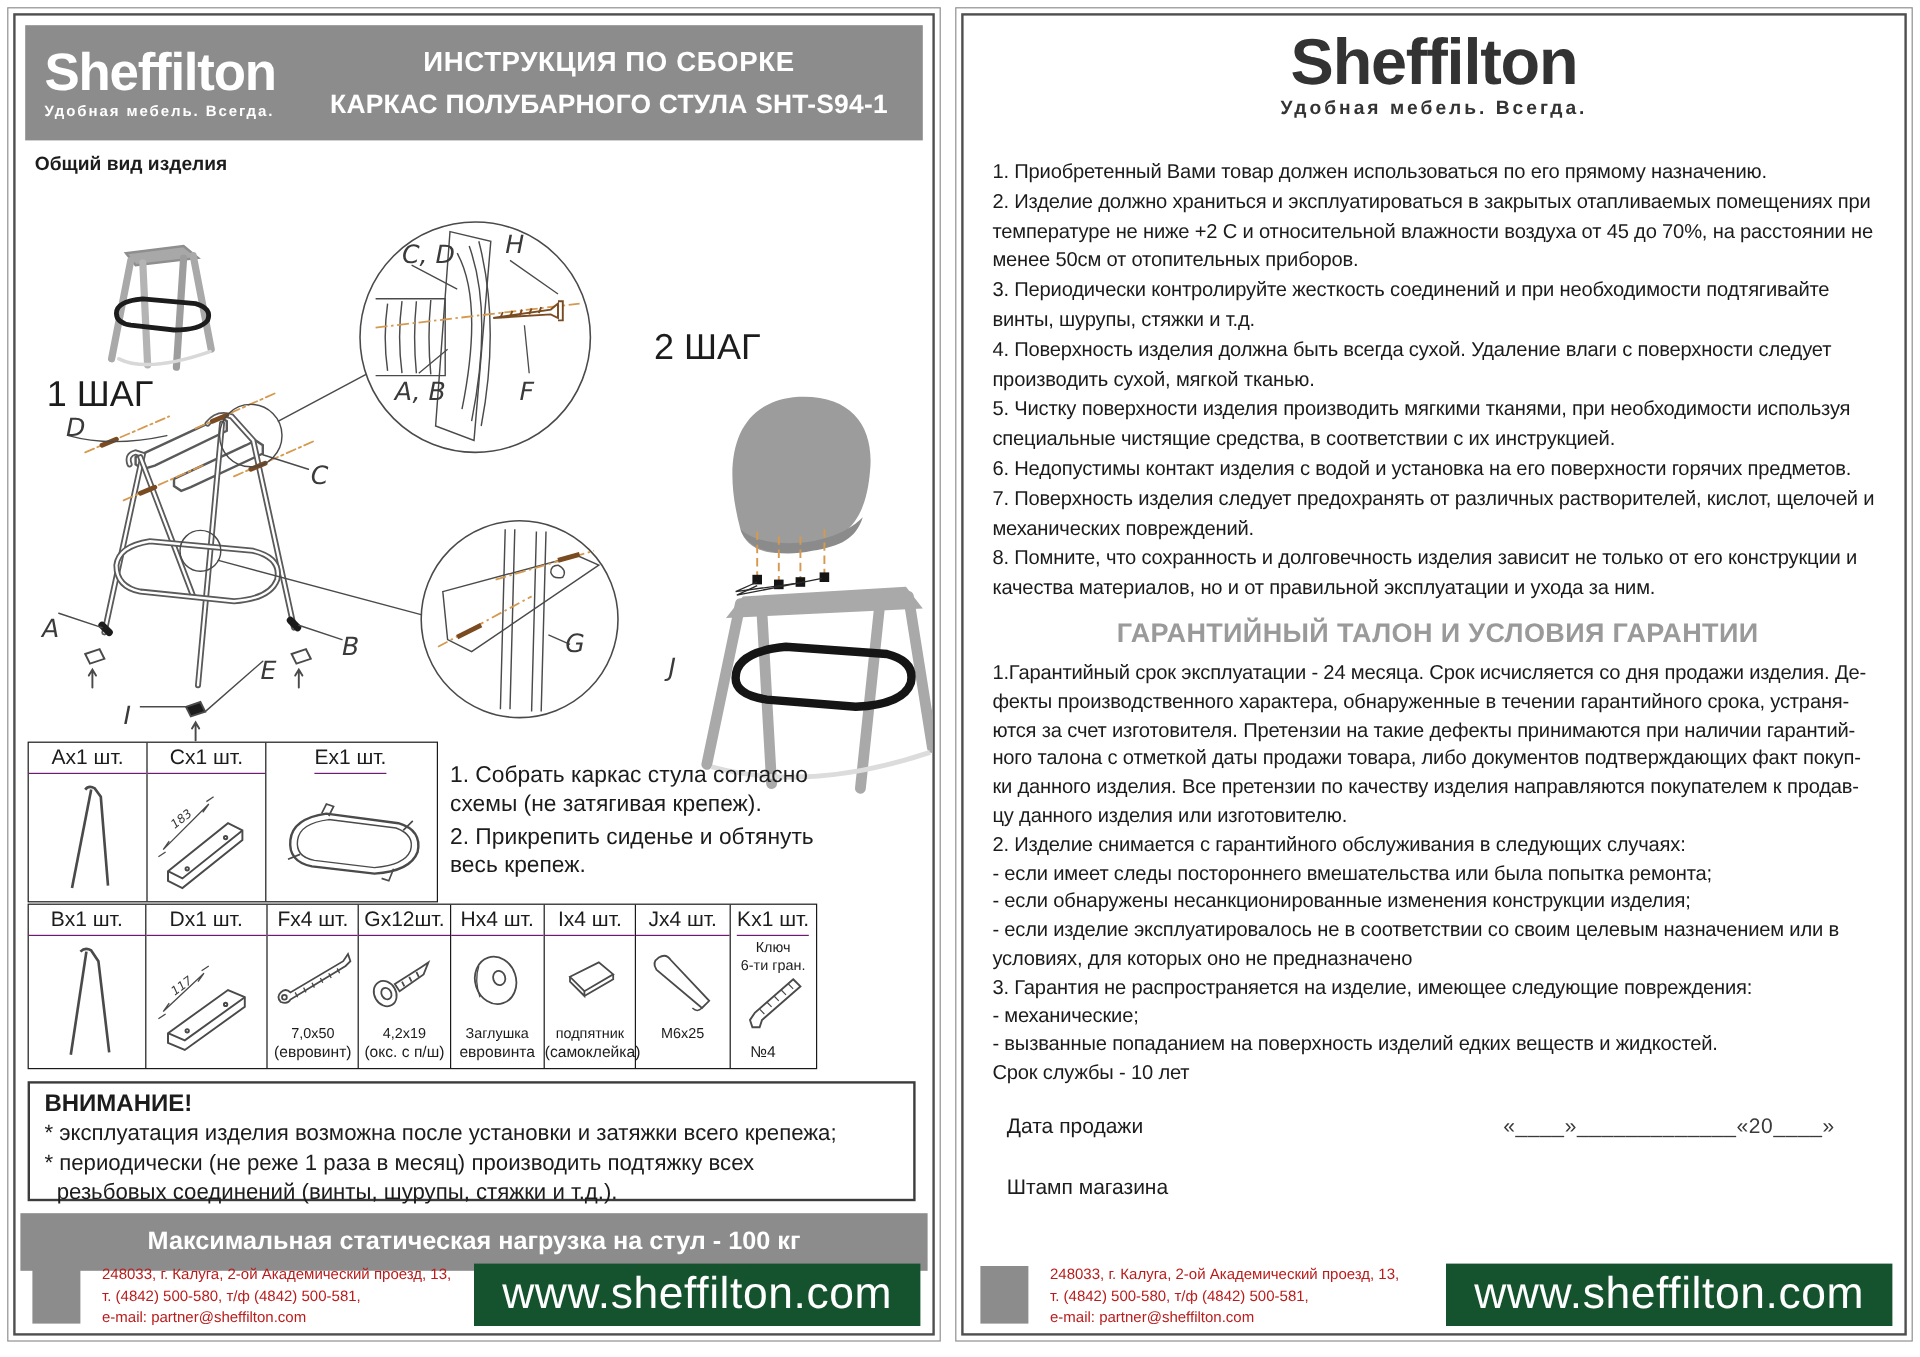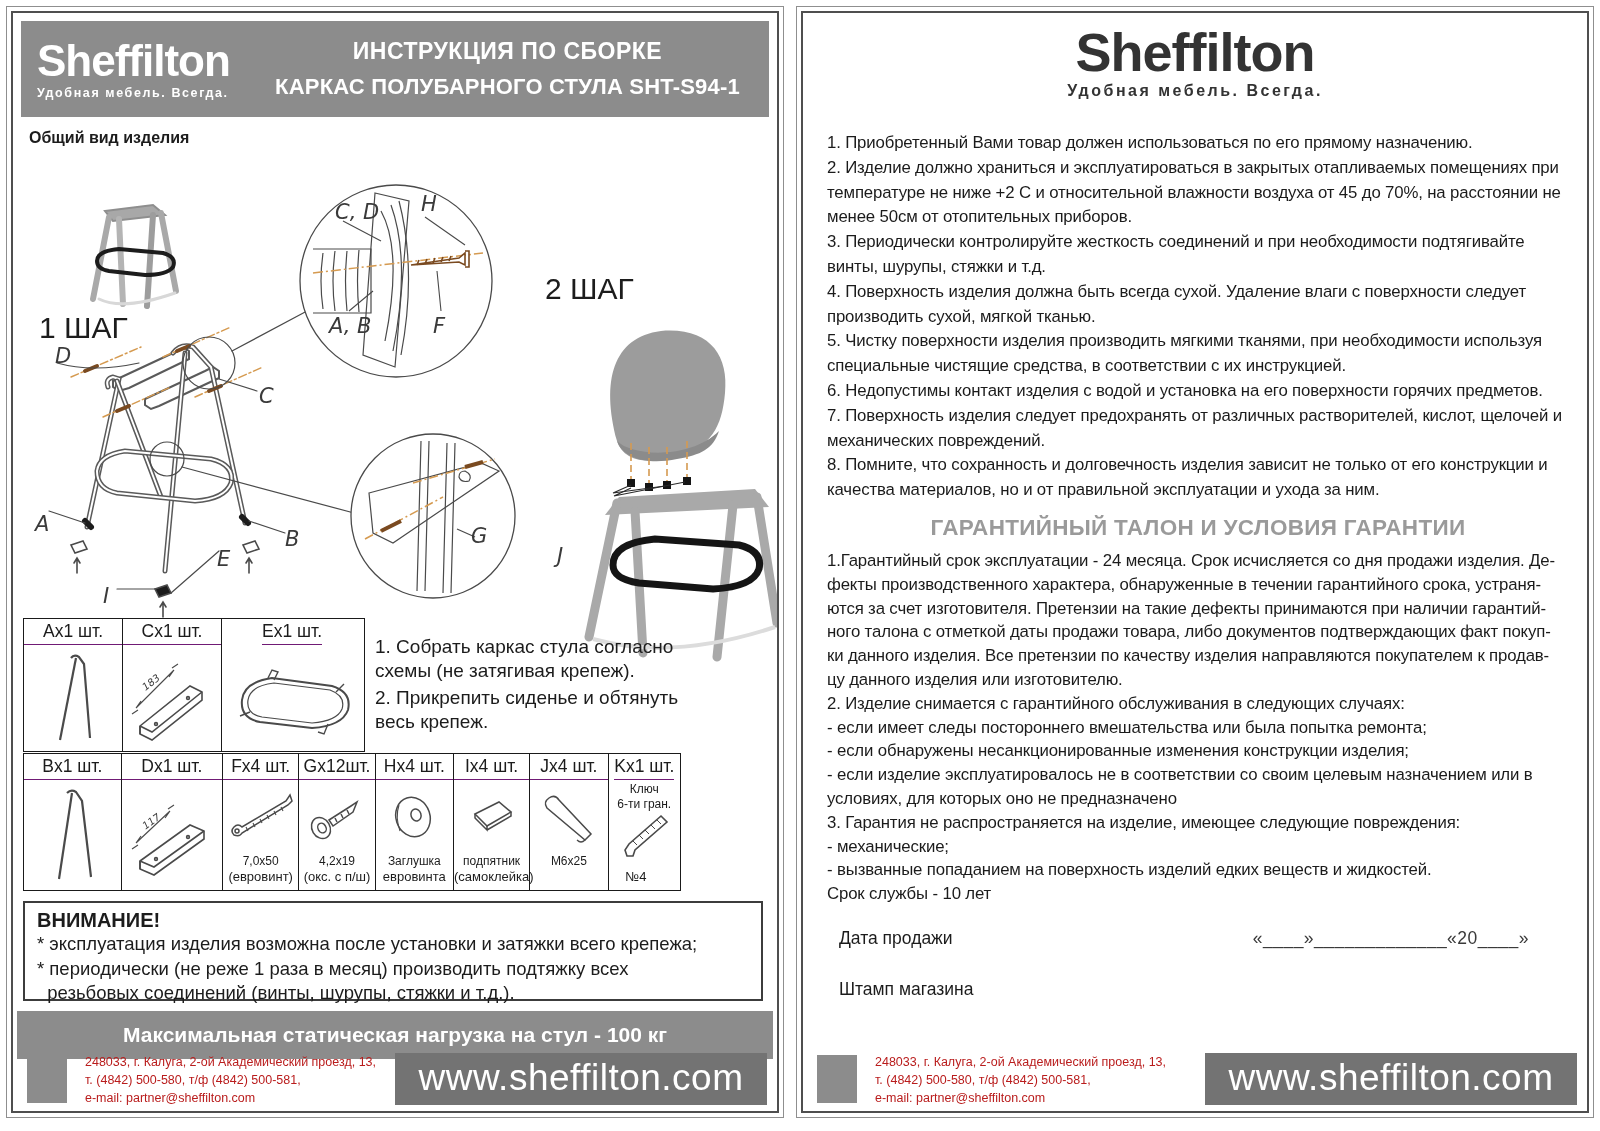--- a/index.html
+++ b/index.html
@@ -37,21 +37,21 @@
   .notes div{margin-bottom:2px;}
 
   .warning{position:absolute;top:888px;left:10px;right:14px;height:100px;border:2px solid #3c3c3c;padding:6px 12px;box-sizing:border-box;}
   .warning-title{font-size:20px;font-weight:bold;}
   .warning-line{font-size:18.5px;line-height:1.33;white-space:pre-wrap;}
   .load-banner{position:absolute;top:998px;left:4px;right:4px;height:48px;background:#8c8c8c;color:#fff;font-weight:bold;font-size:21px;text-align:center;line-height:48px;}
 
   .footer{position:absolute;bottom:6px;left:8px;right:8px;height:52px;}
   .footer-square{position:absolute;left:6px;top:2px;width:40px;height:48px;background:#8c8c8c;}
   .footer-address{position:absolute;left:64px;top:1px;font-size:12.5px;font-weight:normal;line-height:1.42;color:#b91c1c;}
-  .footer-web{position:absolute;right:2px;top:0;width:372px;height:52px;background:#737373;color:#fff;text-align:center;font-size:37px;line-height:50px;letter-spacing:.5px;}
+  .footer-web{position:absolute;right:2px;top:0;width:372px;height:52px;background:#14532d;color:#fff;text-align:center;font-size:37px;line-height:50px;letter-spacing:.5px;}
 
   
   .rp-logowrap{position:absolute;top:12px;left:0;right:0;text-align:center;color:#333;}
   .logo-right{font-size:54px;font-weight:bold;letter-spacing:-1px;line-height:1;}
   .tagline-right{font-size:16px;font-weight:bold;letter-spacing:2.5px;margin-top:3px;}
   .rp-body{position:absolute;top:118px;left:24px;right:18px;}
   .rp-heading{font-size:22.5px;font-weight:bold;color:#9a9a9a;text-align:center;letter-spacing:.3px;margin:0 0 8px 0;}
   .rule,.wline,.witem{font-size:16.8px;letter-spacing:-.15px;color:#1b1b1b;}
   .rule{line-height:24.8px;}
   .wline,.witem{line-height:23.8px;}

